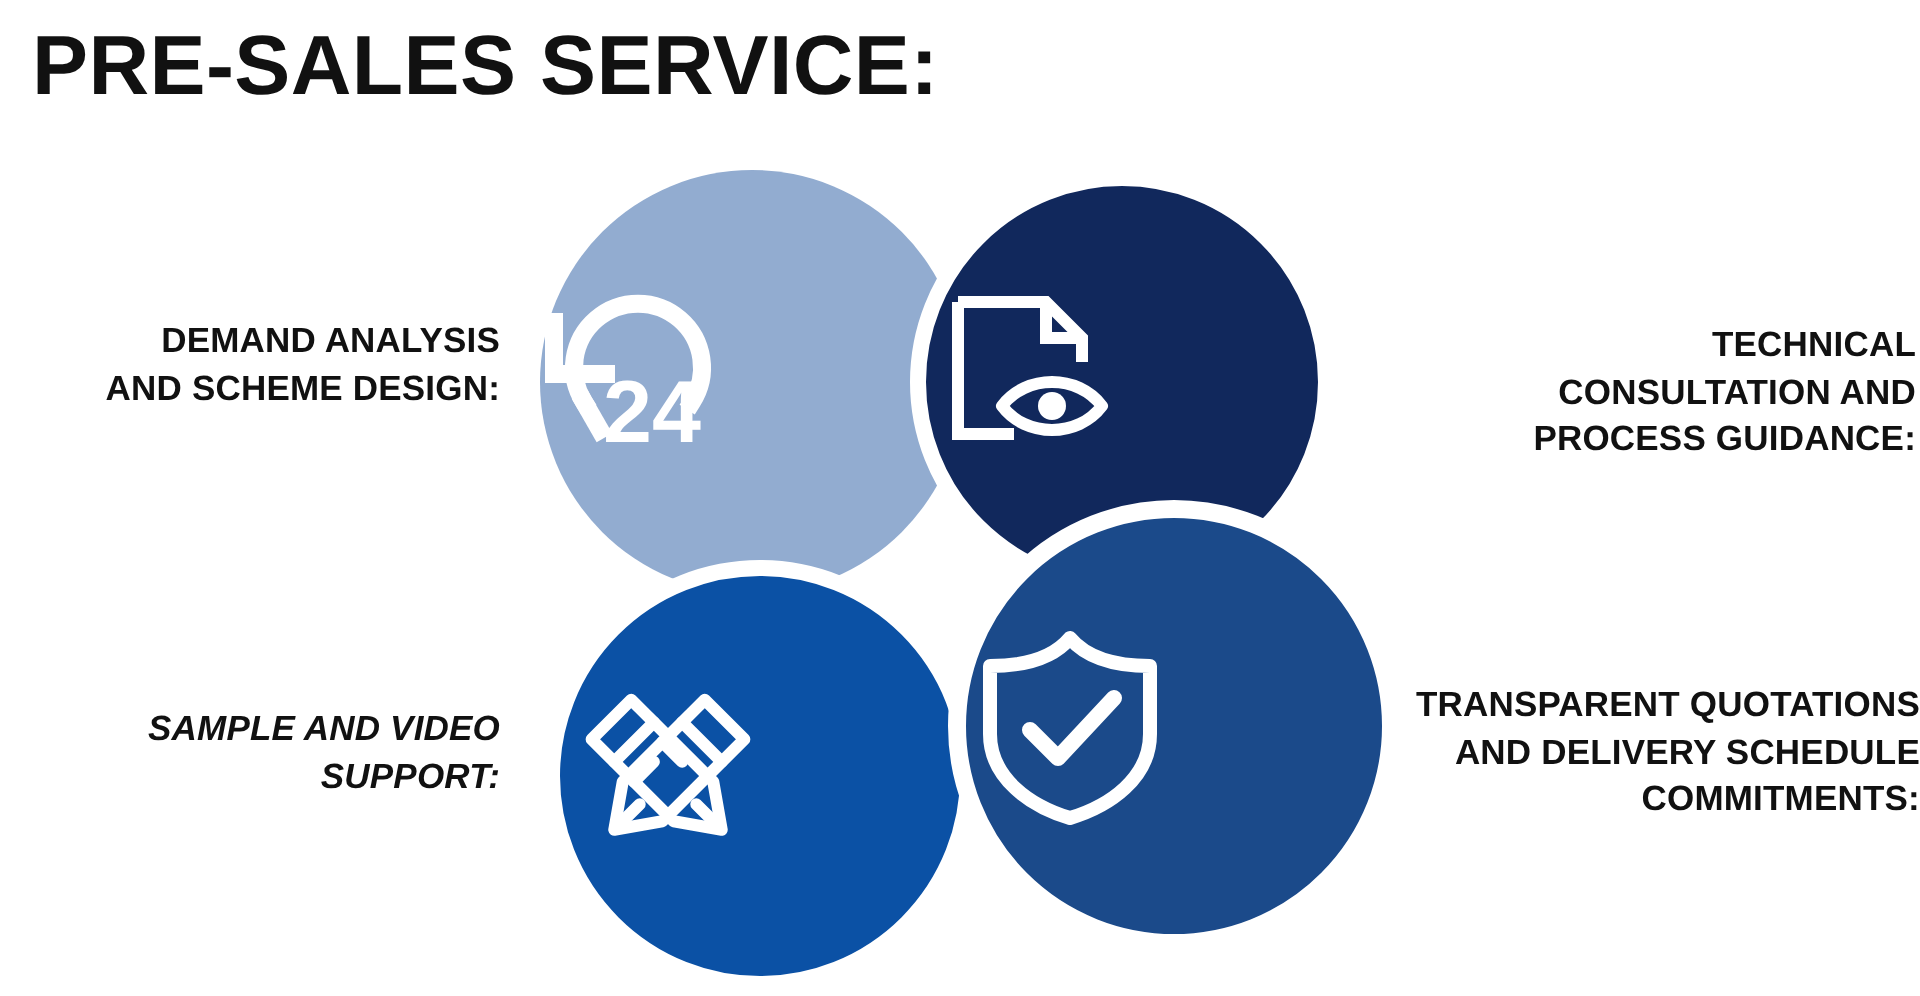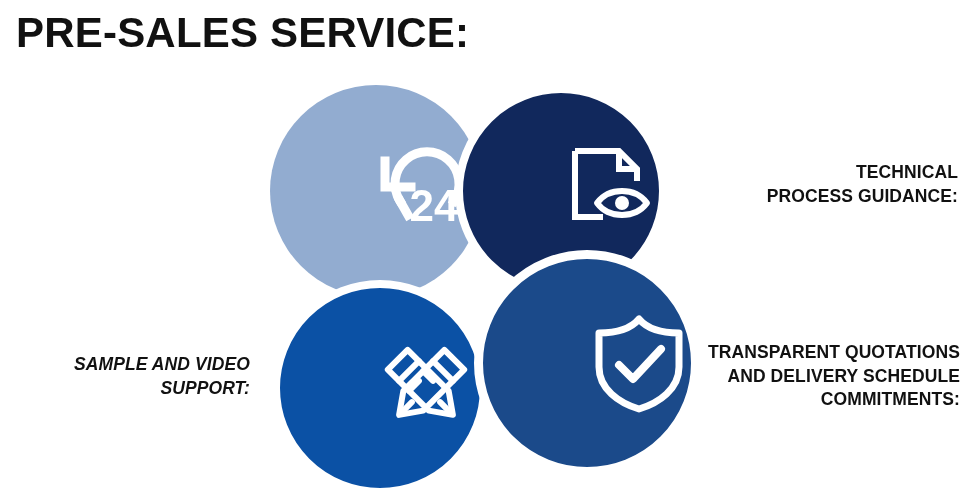--- a/index.html
+++ b/index.html
@@ -69,21 +69,21 @@
     top: 80px;
     width: 424px;
     height: 412px;
   }
   .circle {
     position: absolute;
     border-radius: 50%;
     box-sizing: border-box;
     display: flex;
     align-items: center;
-    justify-content: flex-end;
+    justify-content: flex-start;
   }
   .circle svg { display: block; }
 
   
   #circle-demand {
     left: 2px;
     top: 5px;
     width: 212px;
     height: 212px;
     z-index: 1;
@@ -113,28 +113,33 @@
     border: 9px solid #ffffff;
   }
 </style>
 </head>
 <body>
 
 <div id="page" style="background: rgb(255, 255, 255);">
 
   <div class="page-title">PRE-SALES SERVICE:</div>
 
+  <div class="label label-left" id="label-demand">
+    <div>DEMAND ANALYSIS</div>
+    <div>AND SCHEME DESIGN:</div>
+  </div>
 
   <div class="label label-left" id="label-sample">
     <div>SAMPLE AND VIDEO</div>
     <div>SUPPORT:</div>
   </div>
 
   <div class="label label-right" id="label-technical">
     <div>TECHNICAL</div>
+    <div>CONSULTATION AND</div>
     <div>PROCESS GUIDANCE:</div>
   </div>
 
   <div class="label label-right" id="label-transparent">
     <div>TRANSPARENT QUOTATIONS</div>
     <div>AND DELIVERY SCHEDULE</div>
     <div>COMMITMENTS:</div>
   </div>
 
   <div class="cluster">

